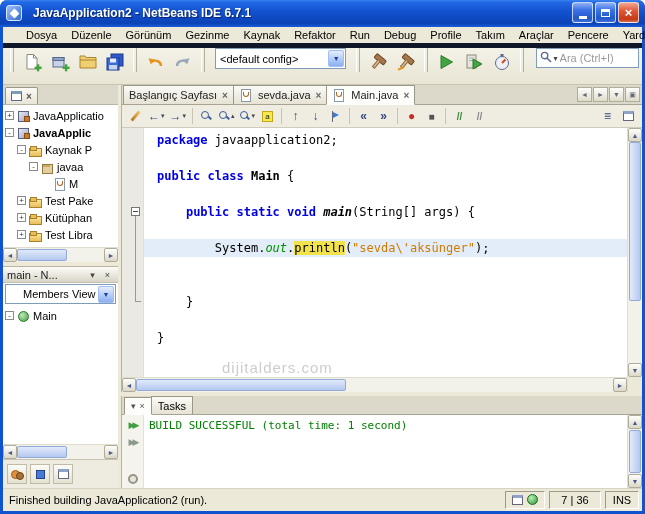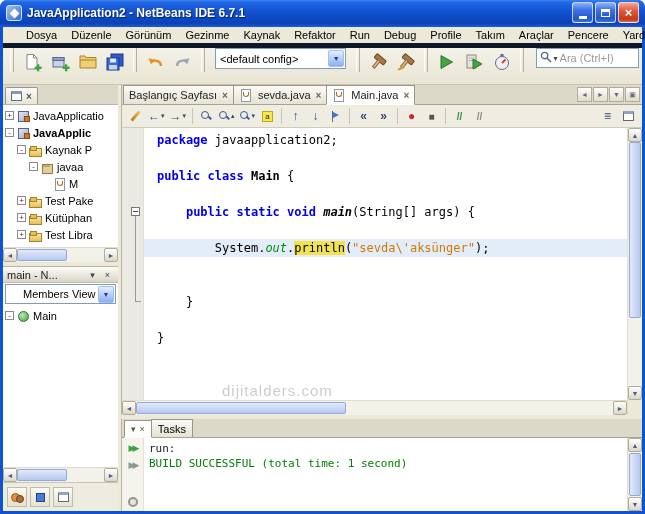--- a/index.html
+++ b/index.html
@@ -1,21 +1,21 @@
 <!DOCTYPE html>
 <html><head>
 <meta charset="utf-8">
 <style>
 *{box-sizing:border-box;margin:0;padding:0}
 html,body{width:645px;height:514px;background:#fff}
 body{font-family:"Liberation Sans","DejaVu Sans",sans-serif;font-size:11px;color:#000;overflow:hidden}
 
 
 .window{width:645px;height:514px;background:#0F53CE;padding:0 3px 3px;border-radius:7px 7px 0 0;display:flex;flex-direction:column;overflow:hidden}
-.titlebar{flex:0 0 27px;margin:0 -3px;border-radius:7px 7px 0 0;background:linear-gradient(180deg,#3C84F0 0%,#2268E4 8%,#1353D2 40%,#0B42B6 86%,#1C5CD8 100%);display:flex;align-items:center;gap:5px;padding:0 6px 2px}
+.titlebar{flex:0 0 27px;margin:0 -3px;border-radius:7px 7px 0 0;background:linear-gradient(180deg,#3C84F0 0%,#2268E4 8%,#1353D2 40%,#0B42B6 86%,#1C5CD8 100%);display:flex;align-items:center;gap:11px;padding:0 6px 2px}
 .app-icon{width:16px;height:16px;border-radius:3px;background:linear-gradient(135deg,#9FC4F8,#2E66D8);border:1px solid #D8E4F8;position:relative;flex:0 0 16px}
 .app-icon::after{content:"";position:absolute;left:4px;top:4px;width:7px;height:7px;background:#fff;transform:rotate(45deg)}
 .title-text{color:#fff;font-weight:bold;font-size:12px;text-shadow:1px 1px 1px rgba(0,20,80,.8);flex:1;white-space:nowrap;overflow:hidden}
 .tb-btns{display:flex;gap:2px}
 .cap{width:21px;height:21px;border:1px solid rgba(255,255,255,.7);border-radius:3px;display:flex;align-items:center;justify-content:center;color:#fff;font-size:13px;font-weight:bold}
 .tbtn-min,.tbtn-max{background:linear-gradient(180deg,#8FB2F4 0%,#3E74E8 35%,#2258C8 80%,#3E6ED8 100%)}
 .tbtn-close{background:linear-gradient(180deg,#F0A894 0%,#E2593A 40%,#C23A16 85%,#D86A4A 100%)}
 .glyph-min{width:8px;height:3px;background:#fff;margin-top:10px}
 .glyph-max{width:9px;height:8px;border:1px solid #fff;border-top:3px solid #fff}
 .body{flex:1;display:flex;flex-direction:column;background:#ECE9D8;min-height:0}
@@ -496,29 +496,41 @@
                   <span class="rerun">▶▶</span>
                 </span>
               <span class="og-btn">
                   <span class="rerun gray">▶▶</span>
                 </span>
               <span class="og-btn og-bottom">
                   <span class="gear"></span>
                 </span>
             </div>
             <div class="output-view">
-                <div class="out-line">run:</div>
                 <div class="out-line ok">BUILD SUCCESSFUL (total time: 1 second)</div>
               </div>
             <div class="vscroll">
               <span class="sbtn">▲</span>
               <span class="strack">
                   <span class="sthumb" style="top:1px;bottom:1px"></span>
                 </span>
               <span class="sbtn">▼</span>
             </div>
           </div>
         </div>
       </div>
     </div>
 
+    <div class="statusbar">
+      <span class="sb-msg">Finished building JavaApplication2 (run).</span>
+      <span class="sb-cell">
+        <span class="winicon"></span>
+        <span class="greenball"></span>
+      </span>
+      <span class="sb-cell" style="min-width:52px">
+          <span>7 | 36</span>
+        </span>
+      <span class="sb-cell" style="min-width:34px">
+          <span>INS</span>
+        </span>
+    </div>
   </div>
 </div>
 
 </body></html>

